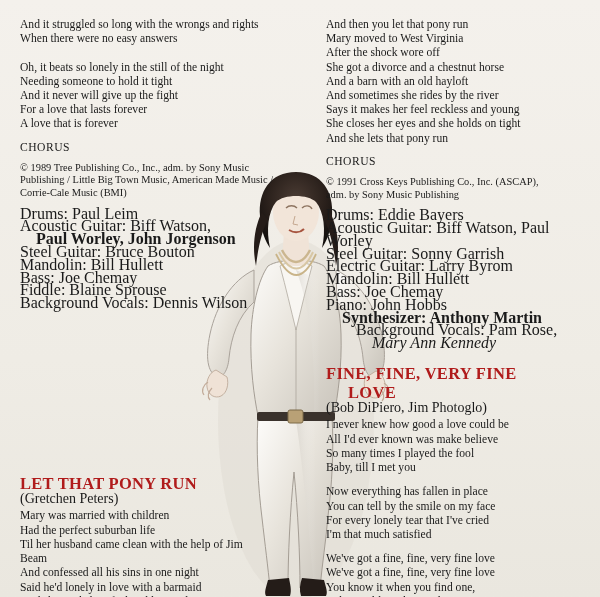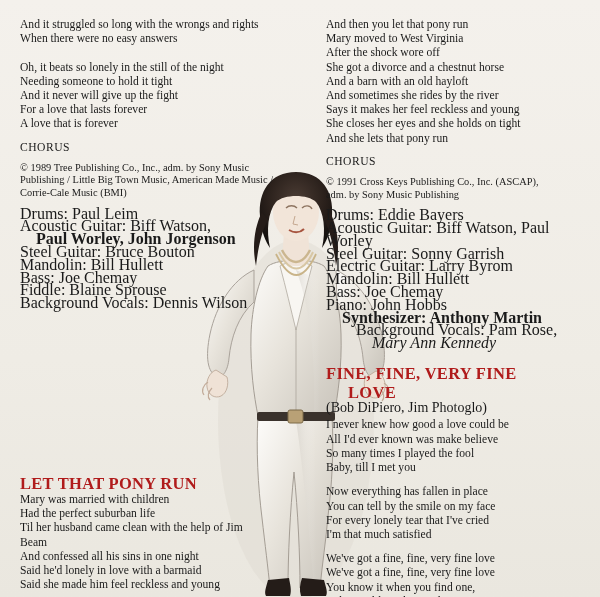--- a/index.html
+++ b/index.html
@@ -172,20 +172,21 @@
       <div class="line">Steel Guitar: Bruce Bouton</div>
       <div class="line">Mandolin: Bill Hullett</div>
       <div class="line">Bass: Joe Chemay</div>
       <div class="line">Fiddle: Blaine Sprouse</div>
       <div class="line">Background Vocals: Dennis Wilson</div>
     </div>
 
     <div class="spacer-fig"></div>
 
     <div class="song-title">LET THAT PONY RUN</div>
+    <div class="writer">(Gretchen Peters)</div>
 
     <div class="lyric-group">
       <div class="line">Mary was married with children</div>
       <div class="line">Had the perfect suburban life</div>
       <div class="line">Til her husband came clean with the help of Jim</div>
       <div class="line">Beam</div>
       <div class="line">And confessed all his sins in one night</div>
       <div class="line">Said he'd lonely in love with a barmaid</div>
       <div class="line">Said she made him feel reckless and young</div>
 

